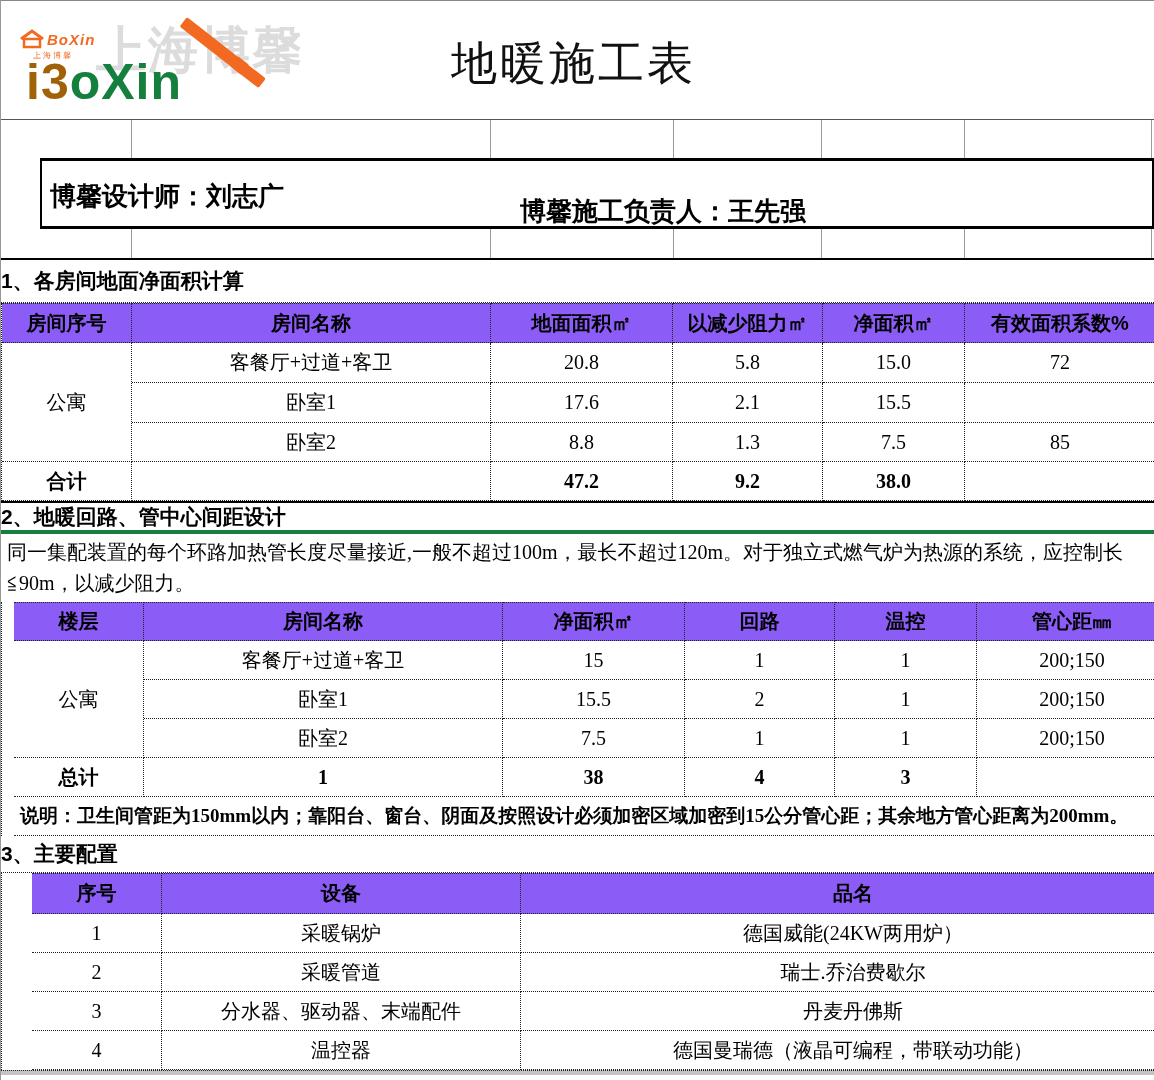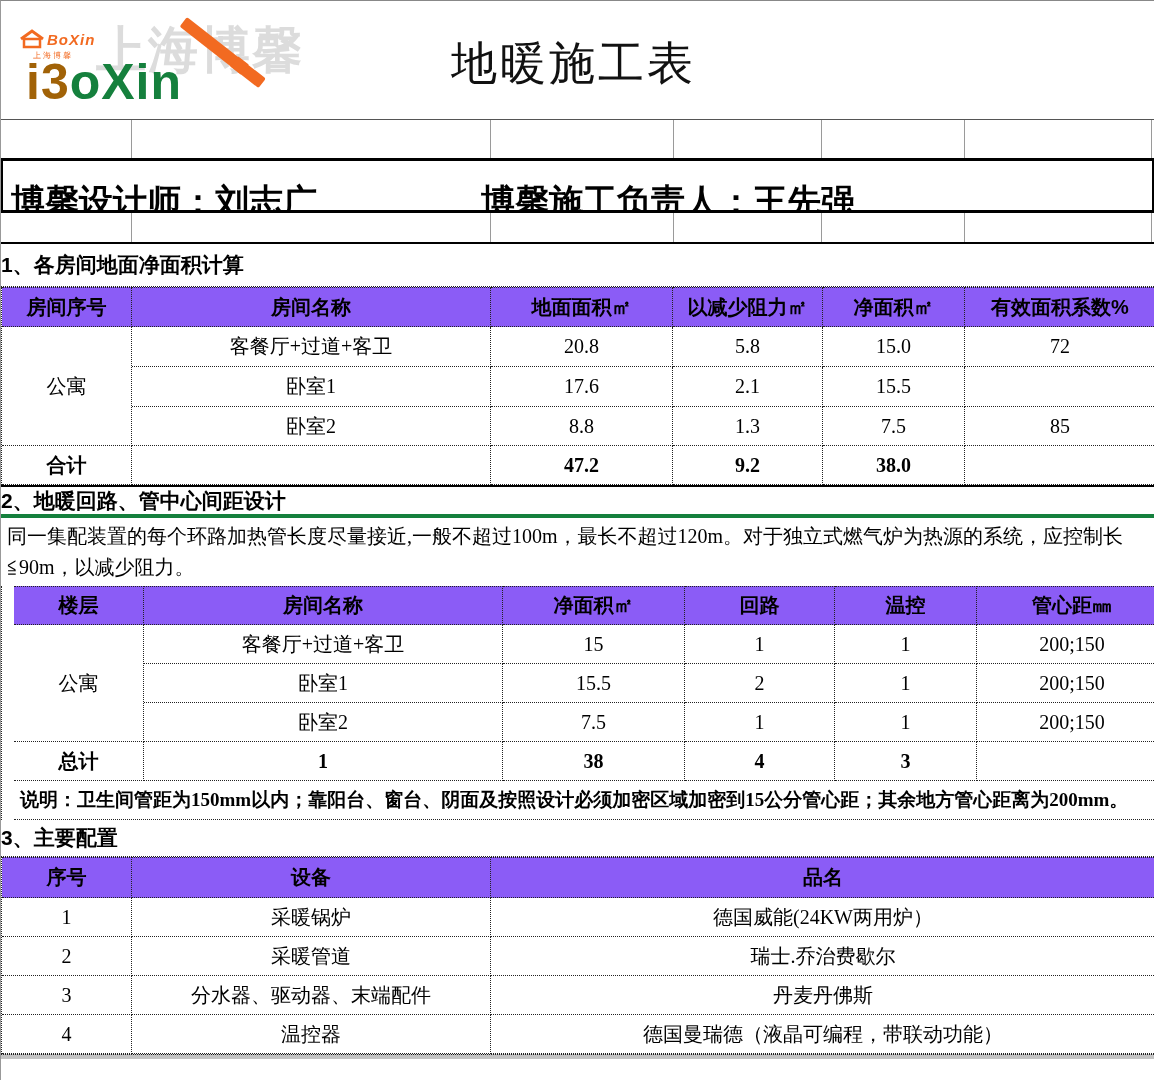--- a/index.html
+++ b/index.html
@@ -28,38 +28,38 @@
   .sheet-title{position:absolute;left:450px;top:32px;font-size:46px;letter-spacing:3px;
     color:#111;white-space:nowrap;}
   
   .spacer{position:relative;background:#fff;}
   .spacer .vline{position:absolute;top:0;bottom:0;width:1px;background:#9a9a9a;}
   .spacer .vl1{left:130px}.spacer .vl2{left:489px}.spacer .vl3{left:672px}
   .spacer .vl4{left:820px}.spacer .vl5{left:963px}.spacer .vl6{left:1150px}
   .spacer1{height:38px;}
   .spacer2{height:29px;}
   
-  .designer-row{height:55px;box-sizing:border-box;border-top:3px solid #000;border-bottom:3px solid #000;
+  .designer-row{height:71px;box-sizing:border-box;border-top:3px solid #000;border-bottom:3px solid #000;
     border-left:2px solid #000;border-right:2px solid #000;position:relative;
-    font-family:"Liberation Sans","DejaVu Sans",sans-serif;font-weight:bold;font-size:34px;}
+    font-family:"Liberation Sans","DejaVu Sans",sans-serif;font-weight:bold;font-size:26px;margin-left:39px;}
   .designer-row .designer{position:absolute;left:8px;top:18px;white-space:nowrap;}
-  .designer-row .supervisor{position:absolute;left:478px;top:18px;white-space:nowrap;}
+  .designer-row .supervisor{position:absolute;left:478px;top:33px;white-space:nowrap;}
   
   .sec-title{box-sizing:border-box;display:flex;align-items:center;
     font-family:"Liberation Sans","DejaVu Sans",sans-serif;font-weight:bold;font-size:21px;
     border-bottom:1px dotted #222;}
   .t1{height:45px;border-top:2px solid #000;}
   .t2{height:33px;border-top:2px solid #000;border-bottom:4px solid #15803d;}
   .t3{height:37px;}
   
   .note-box{height:68px;box-sizing:border-box;padding:3px 8px 0 6px;font-size:20px;line-height:1.55;}
   
   .tbl{display:grid;box-sizing:border-box;border-left:1px dotted #222;}
   .tbl6{grid-template-columns:130px 359px 182px 150px 142px 191px;}
-  .tbl3{grid-template-columns:130px 359px 665px;}
+  .tbl3{grid-template-columns:130px 359px 665px;padding-left:30px;}
   .s1{grid-template-rows:40px 40px 40px 39px 39px;}
   .s2{grid-template-rows:39px 39px 39px 39px 39px 39px;padding-left:12px;}
   .s3{grid-template-rows:41px 39px 39px 39px 39px;}
   .cell{box-sizing:border-box;border-right:1px dotted #222;border-bottom:1px dotted #222;
     display:flex;align-items:center;justify-content:center;font-size:20px;overflow:hidden;white-space:nowrap;}
   .th{background:#8b5cf6;font-family:"Liberation Sans","DejaVu Sans",sans-serif;
     font-weight:bold;border-top:1px dotted #222;}
   .bold{font-weight:bold;}
   .remark-cell{grid-column:1 / -1;justify-content:flex-start;padding-left:6px;font-weight:bold;font-size:19px;}
   .bottom-strip{height:4px;background:#c3c3c3;border-top:1px dotted #222;}

